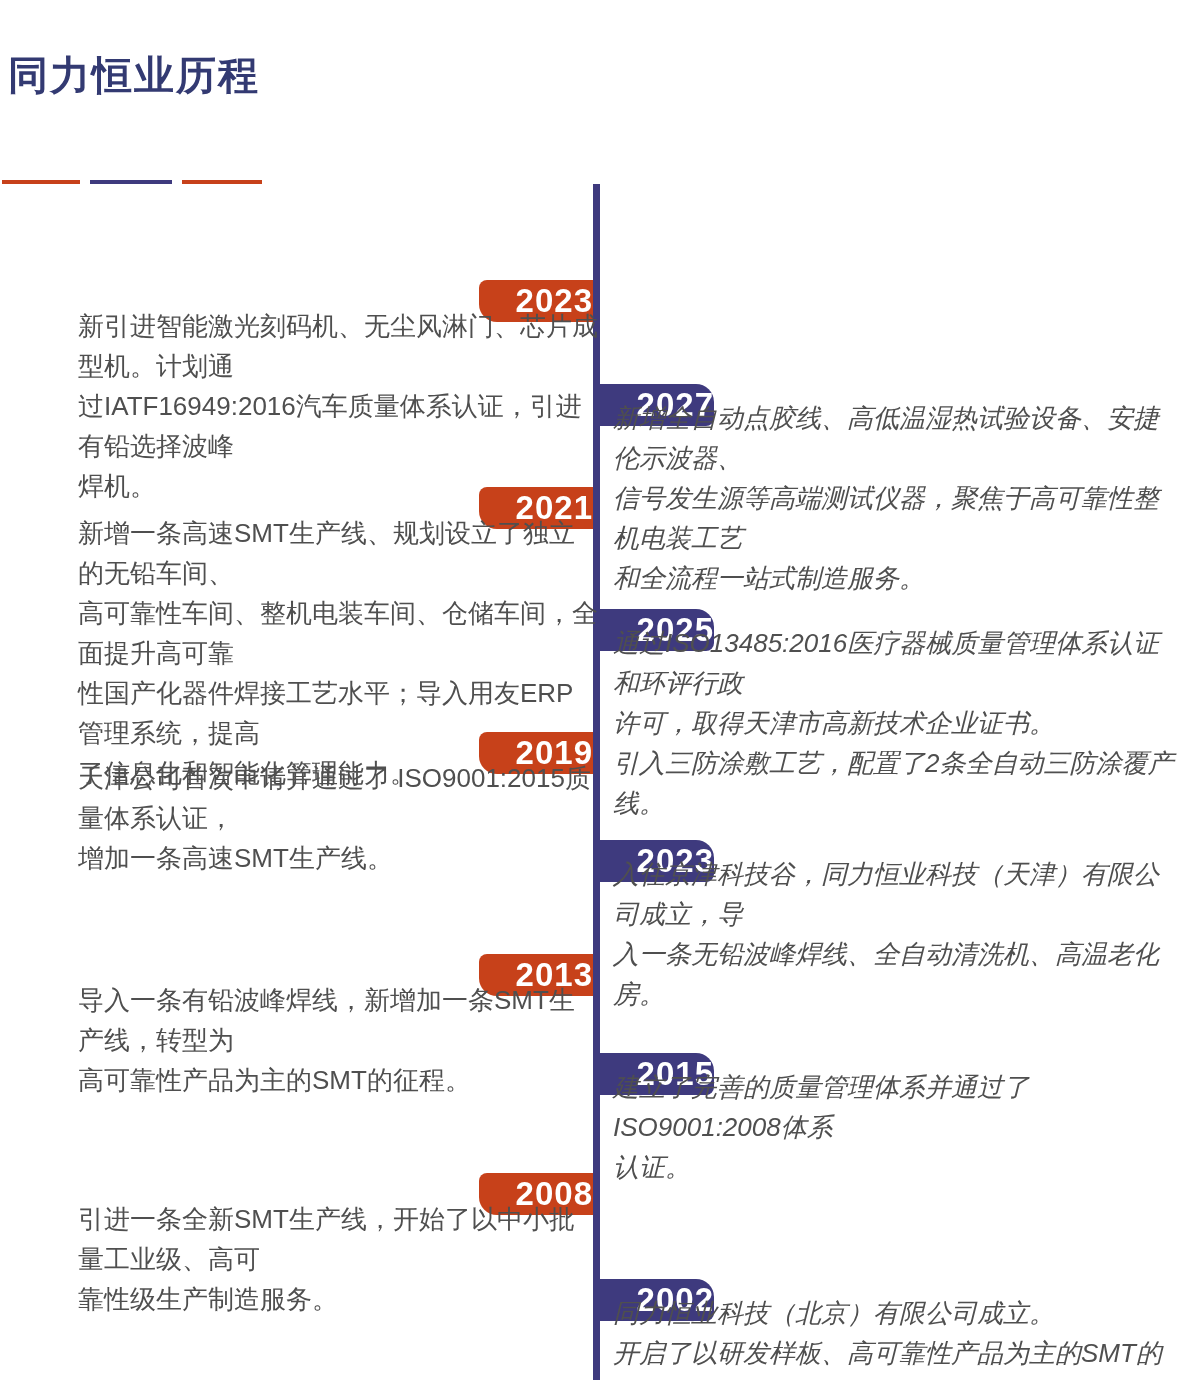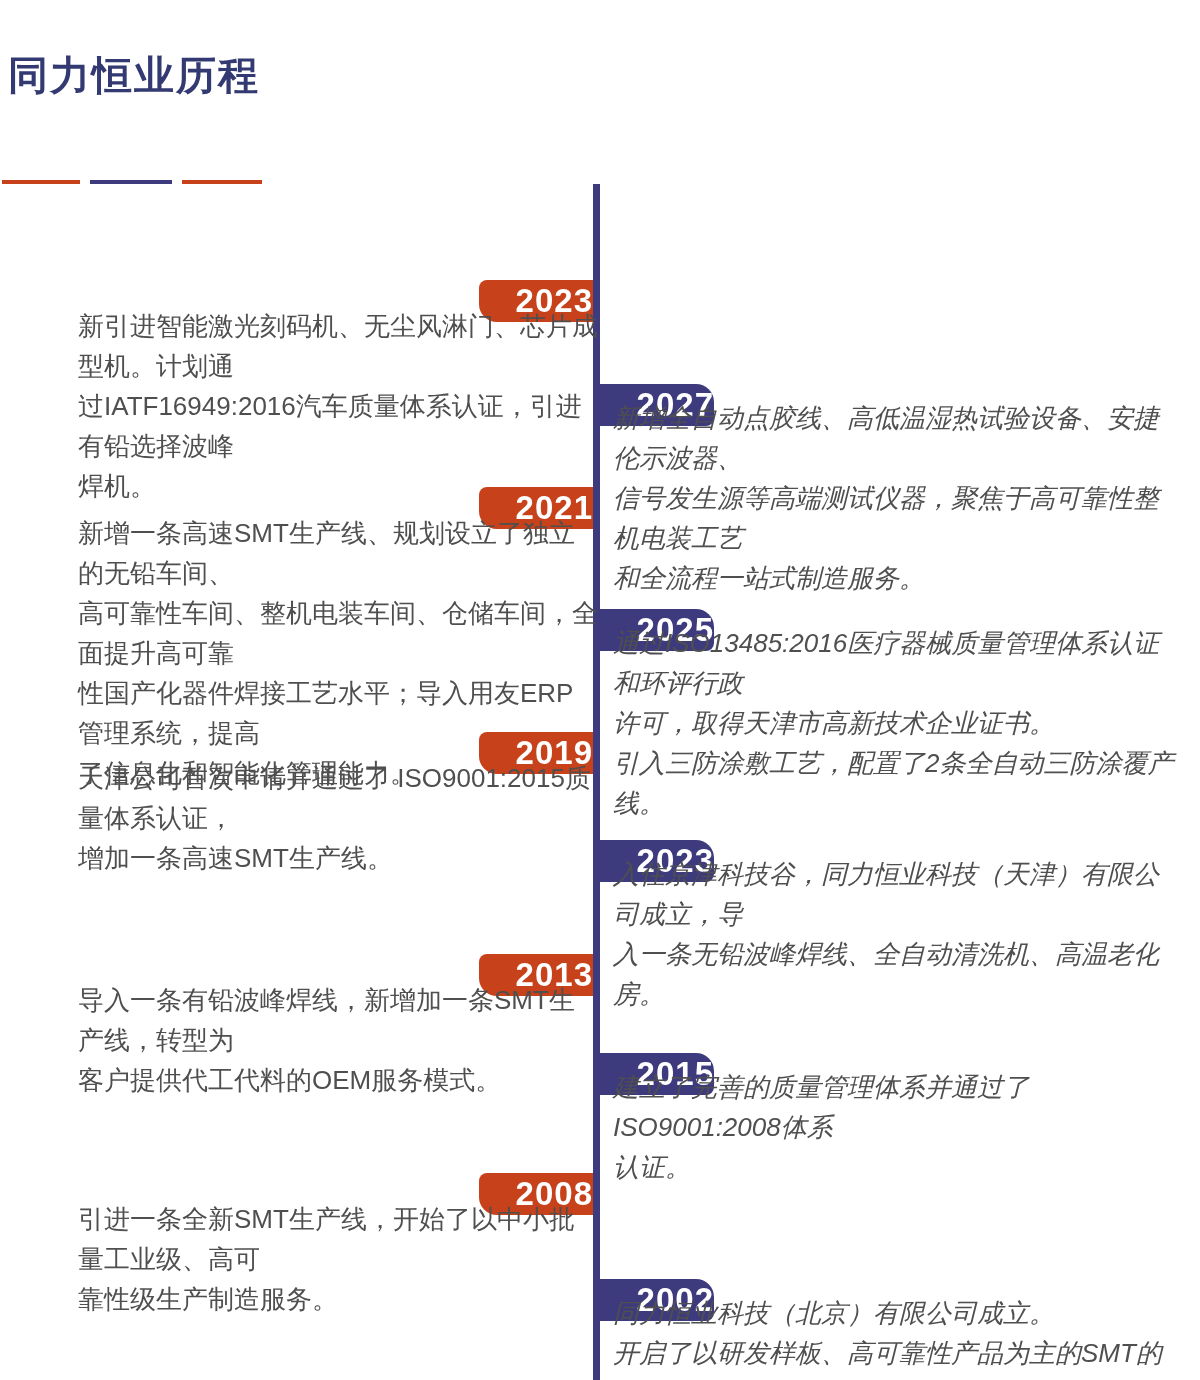--- a/index.html
+++ b/index.html
@@ -105,21 +105,21 @@
 
   <div class="item right" style="top:744px">
     <div class="badge">2023</div>
     <p class="desc">入住京津科技谷，同力恒业科技（天津）有限公司成立，导
 入一条无铅波峰焊线、全自动清洗机、高温老化房。</p>
   </div>
 
   <div class="item left" style="top:858px">
     <div class="badge">2013</div>
     <p class="desc">导入一条有铅波峰焊线，新增加一条SMT生产线，转型为
-客户提供代工代料的OEM服务模式。</p>
+高可靠性产品为主的SMT的征程。</p>
   </div>
 
   <div class="item right" style="top:957px">
     <div class="badge">2015</div>
     <p class="desc">建立了完善的质量管理体系并通过了ISO9001:2008体系
 认证。</p>
   </div>
 
   <div class="item left" style="top:1077px">
     <div class="badge">2008</div>

